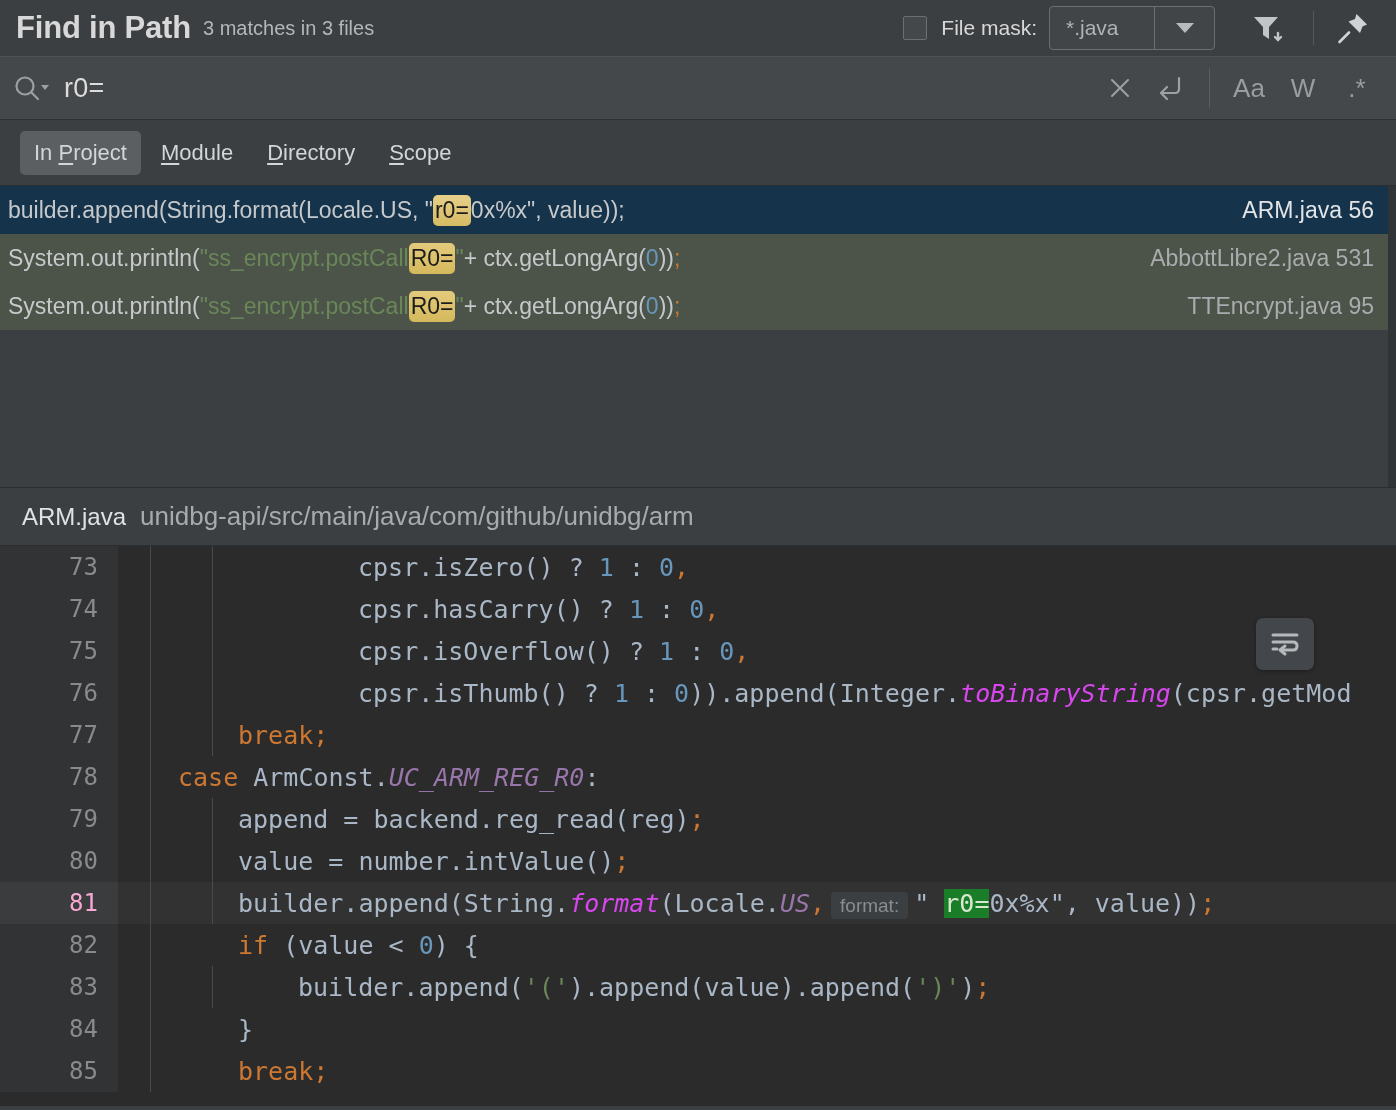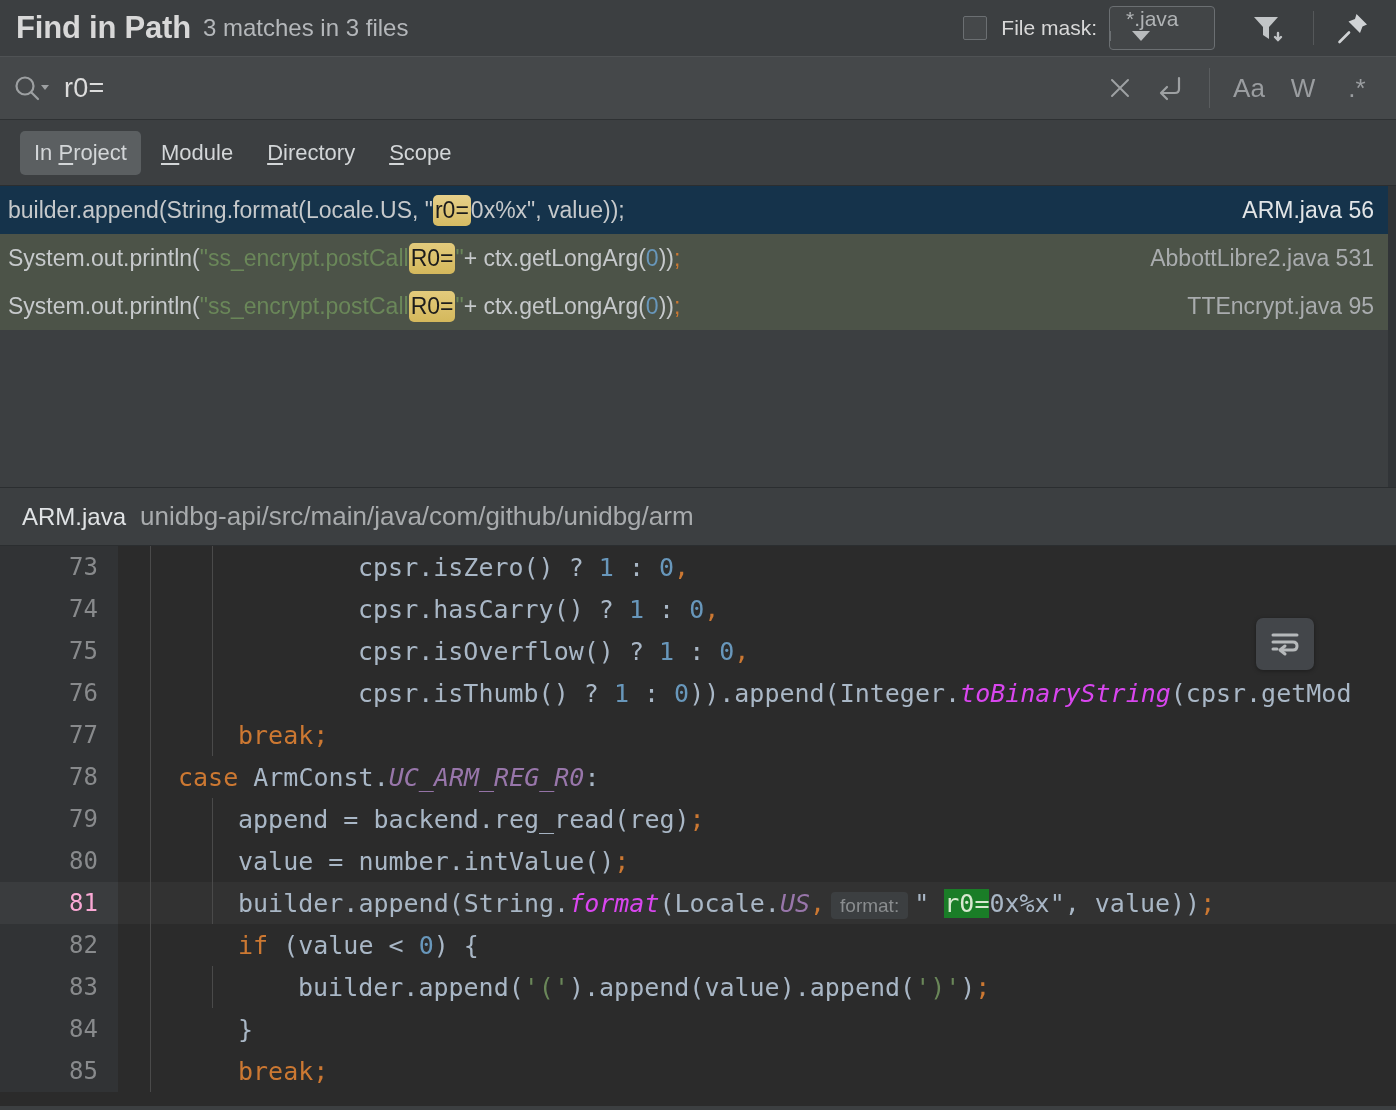--- a/index.html
+++ b/index.html
@@ -20,21 +20,21 @@
     align-items: center;
     padding: 0 14px 0 16px;
   }
   .title-main {
     font-size: 31px;
     font-weight: bold;
     color: #d8d8d8;
     letter-spacing: -0.2px;
   }
   .title-sub {
-    font-size: 24px;
+    font-size: 20px;
     color: #b4b7ba;
     margin-left: 12px;
   }
   .titlebar-right {
     margin-left: auto;
     display: flex;
     align-items: center;
     gap: 0;
   }
   .chk {
@@ -52,21 +52,20 @@
     white-space: nowrap;
   }
   .filemask-combo {
     display: flex;
     align-items: stretch;
     height: 44px;
     border: 1px solid #6b6f72;
     border-radius: 4px;
     background: #424547;
     overflow: hidden;
-    flex-direction: column;
   }
   .filemask-field {
     display: flex; align-items: center;
     padding: 0 16px;
     font-size: 21px;
     color: #b0b3b5;
     min-width: 104px;
   }
   .filemask-arrow {
     width: 60px;

